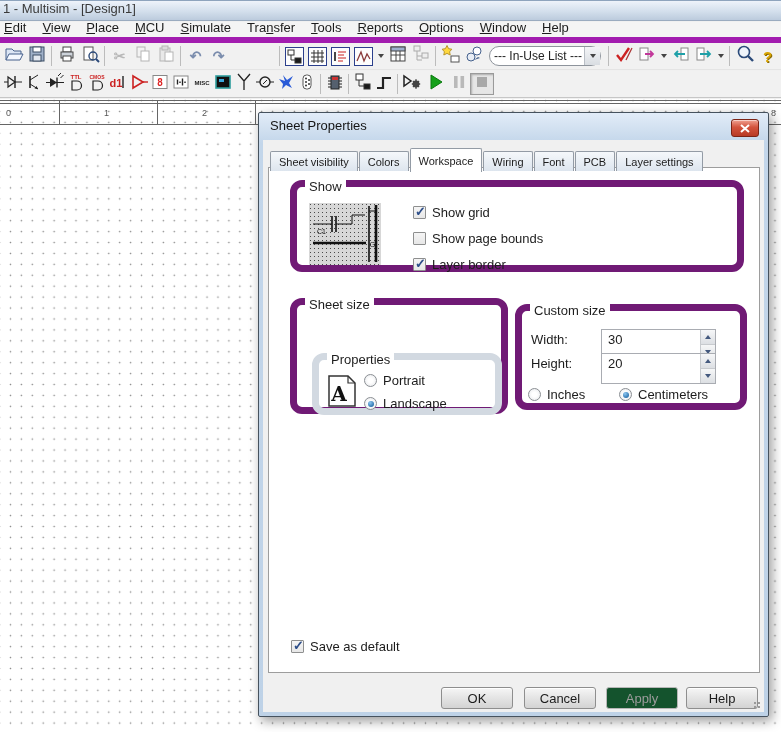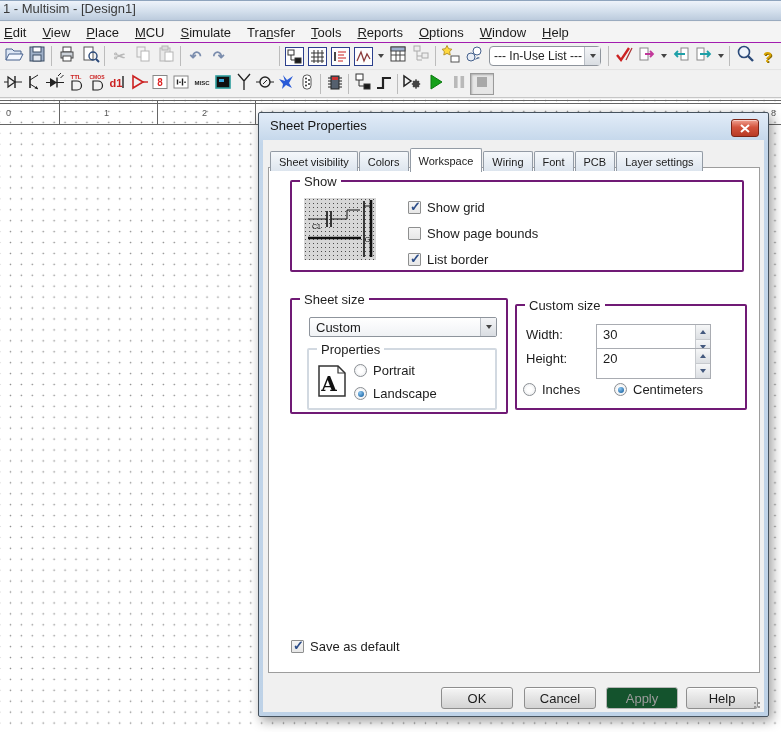--- a/index.html
+++ b/index.html
@@ -6,41 +6,41 @@
   body{margin:0;background:#f0f0f0}
   .screen{position:relative;width:781px;height:732px;overflow:hidden;
           font-family:"Liberation Sans",sans-serif;background:#f0f0f0;-webkit-font-smoothing:antialiased}
 
   
   .titlebar{position:absolute;top:0;left:0;right:0;height:21px;
     background:linear-gradient(#eef3fa,#d3dfec 55%,#bccbdd);
     border-top:1px solid #8ea4bd;border-bottom:1px solid #9aabbf;
     font-size:13px;color:#3a3a3a;display:flex;padding-left:3px}
   .menubar{position:absolute;top:22px;left:0;right:0;height:21px;background:#f4f4f4;
-    display:flex;align-items:center;font-size:13px;color:#1c1c1c;border-bottom:1px solid #a21caf}
+    display:flex;align-items:flex-end;font-size:13px;color:#1c1c1c;border-bottom:6px solid #a21caf}
   .mi{padding:2px 8px;cursor:default;white-space:nowrap}
   .mi:first-child{margin-left:-4px}
   .mi i{font-style:normal}
   .mi .key{text-decoration:underline}
 
   
   .toolbar{position:absolute;left:0;right:0;background:#f1f1f1;display:flex;align-items:center;padding-left:2px}
   #tb1{top:43px;height:27px;border-bottom:1px solid #e4e4e4}
   #tb2{top:71px;height:27px;border-bottom:1px solid #c6c6c6}
   .tb{width:23px;height:22px;display:flex;align-items:center;justify-content:center;border-radius:2px;flex:none}
   .tb2{width:21px}
   .sep{width:1px;height:20px;background:#bcbcbc;margin:0 3px;flex:none}
   .gap{width:46px;flex:none}
   .glyph{font-size:14px;font-weight:bold;color:#7b8dad;line-height:1}
   .glyph.gray{color:#b8b8b8}
   .qmark{font-size:15px;font-weight:bold;color:#d9a400;text-shadow:1px 1px 0 #8a6a00}
   .boxed{border:1px solid #2b3f8c;width:19px;height:19px;display:flex;align-items:center;justify-content:center;background:#fdfdfd}
   .tri-down{width:0;height:0;border-left:3.5px solid transparent;border-right:3.5px solid transparent;border-top:4px solid #444}
   .dd-mini{width:11px;height:22px;display:flex;align-items:center;justify-content:center;flex:none}
-  .combobox{width:112px;height:20px;background:#fff;border:1px solid #8e949c;border-radius:4px;
+  .combobox{width:112px;height:20px;background:#fff;border:1px solid #8e949c;border-radius:10px;
     display:flex;align-items:center;font-size:12px;color:#222;margin:0 4px;flex:none}
   .combobox .val{flex:1;padding-left:4px;white-space:nowrap;overflow:hidden}
   .cb-btn{width:16px;height:18px;background:linear-gradient(#f4f5f7,#d9dde2);border-left:1px solid #b9bec5;
     display:flex;align-items:center;justify-content:center}
   .stopbox{width:24px;height:22px;border:1px solid #9a9a9a;background:#e6e6e6;display:flex;align-items:center;justify-content:center;
     box-shadow:inset 1px 1px 2px rgba(0,0,0,.25)}
 
   
   .canvas{position:absolute;top:99px;left:0;width:781px;height:633px;background-color:#fff;
     background-image:radial-gradient(circle,#8a8a8a 0.8px,transparent 1.05px);
@@ -59,21 +59,21 @@
     box-shadow:inset 0 1px 0 rgba(255,255,255,.5)}
   .dlg-client{position:absolute;left:4px;right:4px;top:27px;bottom:4px;background:#f0f0f0}
 
   .tabs{position:absolute;left:7px;top:8px;display:flex;align-items:flex-end;z-index:2}
   .tab{height:20px;padding:0 8px;font-size:11px;color:#1c1c1c;display:flex;align-items:center;margin-right:1px;
     background:linear-gradient(#f5f8fb,#dde5ee);border:1px solid #939ba5;border-bottom:none;border-radius:2px 2px 0 0}
   .tab.active{height:24px;background:#fff;z-index:3;margin-bottom:-1px;position:relative}
 
   .tab-page{position:absolute;left:5px;top:27px;width:492px;height:506px;background:#fff;border:1px solid #9d9d9d;z-index:1}
 
-  .group{position:absolute;border:2px solid #701a75;border-radius:2px}
+  .group{position:absolute;border:7px solid #701a75;border-radius:12px}
   .legend{position:absolute;top:-8px;left:8px;background:#fff;padding:0 4px;font-size:13px;color:#1e1e1e;white-space:nowrap}
 
   .checkrow{position:absolute;display:flex;align-items:center;gap:6px;font-size:13px;color:#1c1c1c;white-space:nowrap}
   .checkbox{width:13px;height:13px;border:1px solid #8e8f8f;border-radius:1px;position:relative;flex:none;
     background:linear-gradient(#f5f5f5,#e7e7e7)}
   .checkbox.checked::after{content:"✓";position:absolute;left:1px;top:-3px;font-size:13px;font-weight:bold;color:#2d4e89}
   .radio{width:13px;height:13px;border:1px solid #8b8f94;border-radius:50%;position:relative;flex:none;
     background:radial-gradient(#ffffff 30%,#e4e6e9)}
   .radio.selected::after{content:"";position:absolute;left:2.5px;top:2.5px;width:6px;height:6px;border-radius:50%;
     background:radial-gradient(circle at 35% 30%,#8cc6f0,#2a71ad 75%)}
@@ -496,32 +496,26 @@
           <label class="checkrow" style="left:116px;top:18px">
             <span class="checkbox checked"></span>
             <span>Show grid</span>
           </label>
           <label class="checkrow" style="left:116px;top:44px">
             <span class="checkbox"></span>
             <span>Show page bounds</span>
           </label>
           <label class="checkrow" style="left:116px;top:70px">
             <span class="checkbox checked"></span>
-            <span>List border</span>
+            <span>Layer border</span>
           </label>
         </div>
 
         <div class="group" style="left:21px;top:130px;width:218px;height:116px">
           <span class="legend">Sheet size</span>
-          <div class="combobox2" style="left:17px;top:17px">
-            <span class="val">Custom</span>
-            <span class="cb-btn">
-                <span class="tri-down"></span>
-              </span>
-          </div>
           <div class="group" style="left:15px;top:48px;width:190px;height:62px;border-color:#d2d9e1">
             <span class="legend">Properties</span>
             <span style="position:absolute;left:8px;top:14px">
               <svg width="30" height="34">
                   <path d="M2 2 H21 L28 9 V32 H2 Z" fill="#fff" stroke="#333" stroke-width="1.5"></path>
                   <path d="M21 2 V9 H28" fill="none" stroke="#333" stroke-width="1.2"></path>
                   <text x="12" y="27" text-anchor="middle" font-size="20" font-family="'DejaVu Serif',serif" font-weight="bold" fill="#111">A</text>
                 </svg>
             </span>
             <label class="checkrow" style="left:45px;top:13px">

